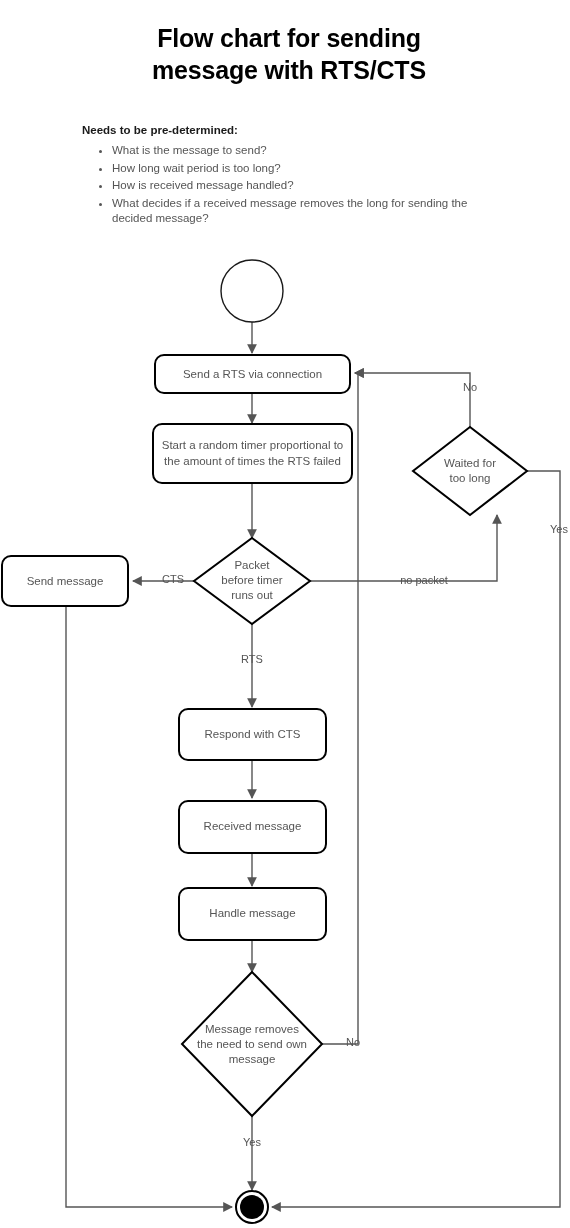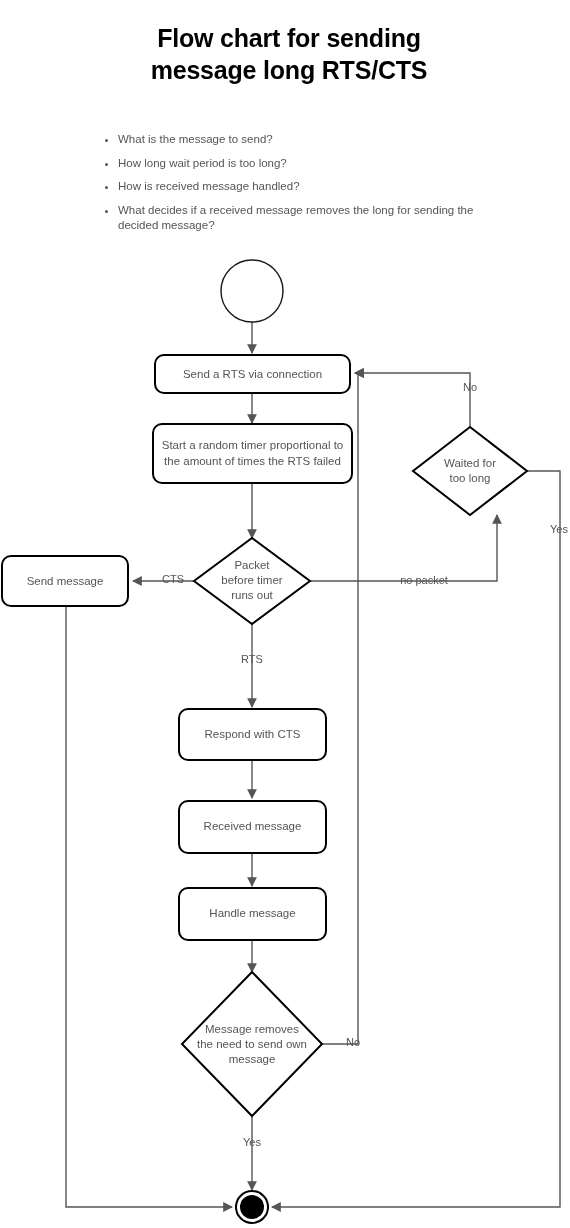--- a/index.html
+++ b/index.html
@@ -47,21 +47,21 @@
   }
   ul.notes-list {
     margin: 0;
     padding: 0 0 0 28px;
     list-style: disc;
   }
   ul.notes-list li {
     font-size: 11.5px;
     color: #555555;
     line-height: 1.35;
-    margin: 8px;
+    margin: 2px;
     padding: 0;
   }
   svg.flow {
     position: absolute;
     left: 0;
     top: 0;
     width: 570px;
     height: 1228px;
   }
   .node-shape {
@@ -100,24 +100,25 @@
   }
   .end-dot { fill: #000000; }
 </style>
 </head>
 <body>
 
 <div id="page">
 
   <div class="title">
     <span>Flow chart for sending</span>
-    <span>message long RTS/CTS</span>
+    <span>message with RTS/CTS</span>
   </div>
 
   <div class="notes">
+    <p class="notes-heading">Needs to be pre-determined:</p>
     <ul class="notes-list">
       <li>What is the message to send?</li>
       <li>How long wait period is too long?</li>
       <li>How is received message handled?</li>
       <li>What decides if a received message removes the long for sending the decided message?</li>
     </ul>
   </div>
 
   <svg class="flow" viewBox="0 0 570 1228" xmlns="http://www.w3.org/2000/svg">
     <defs>

